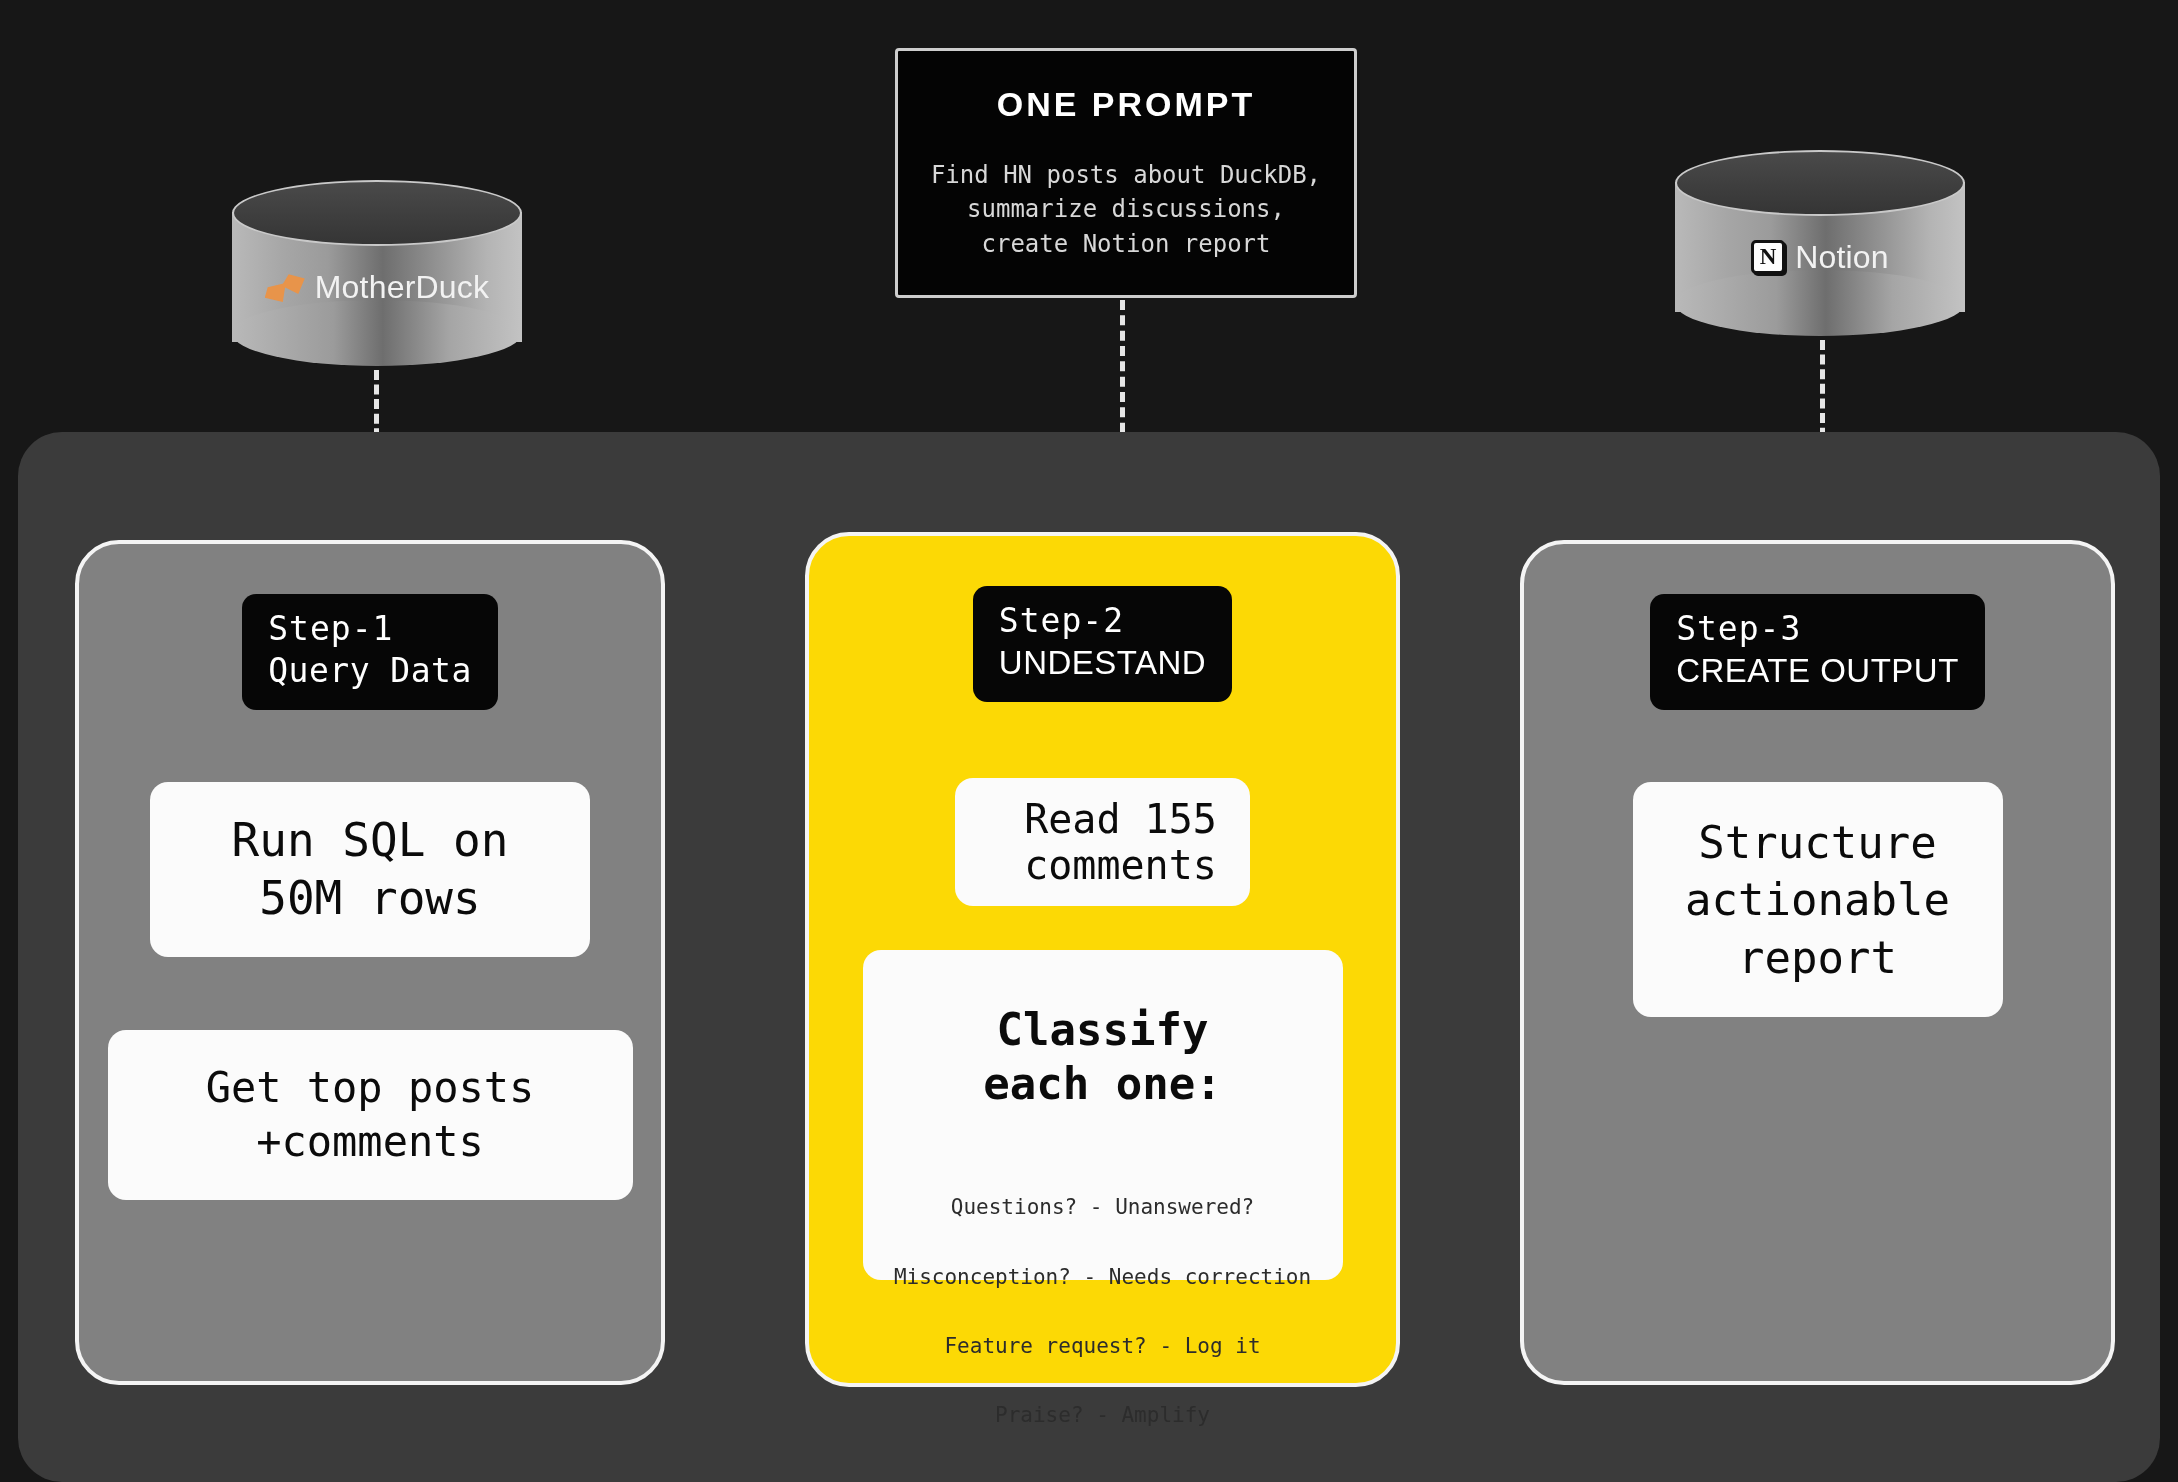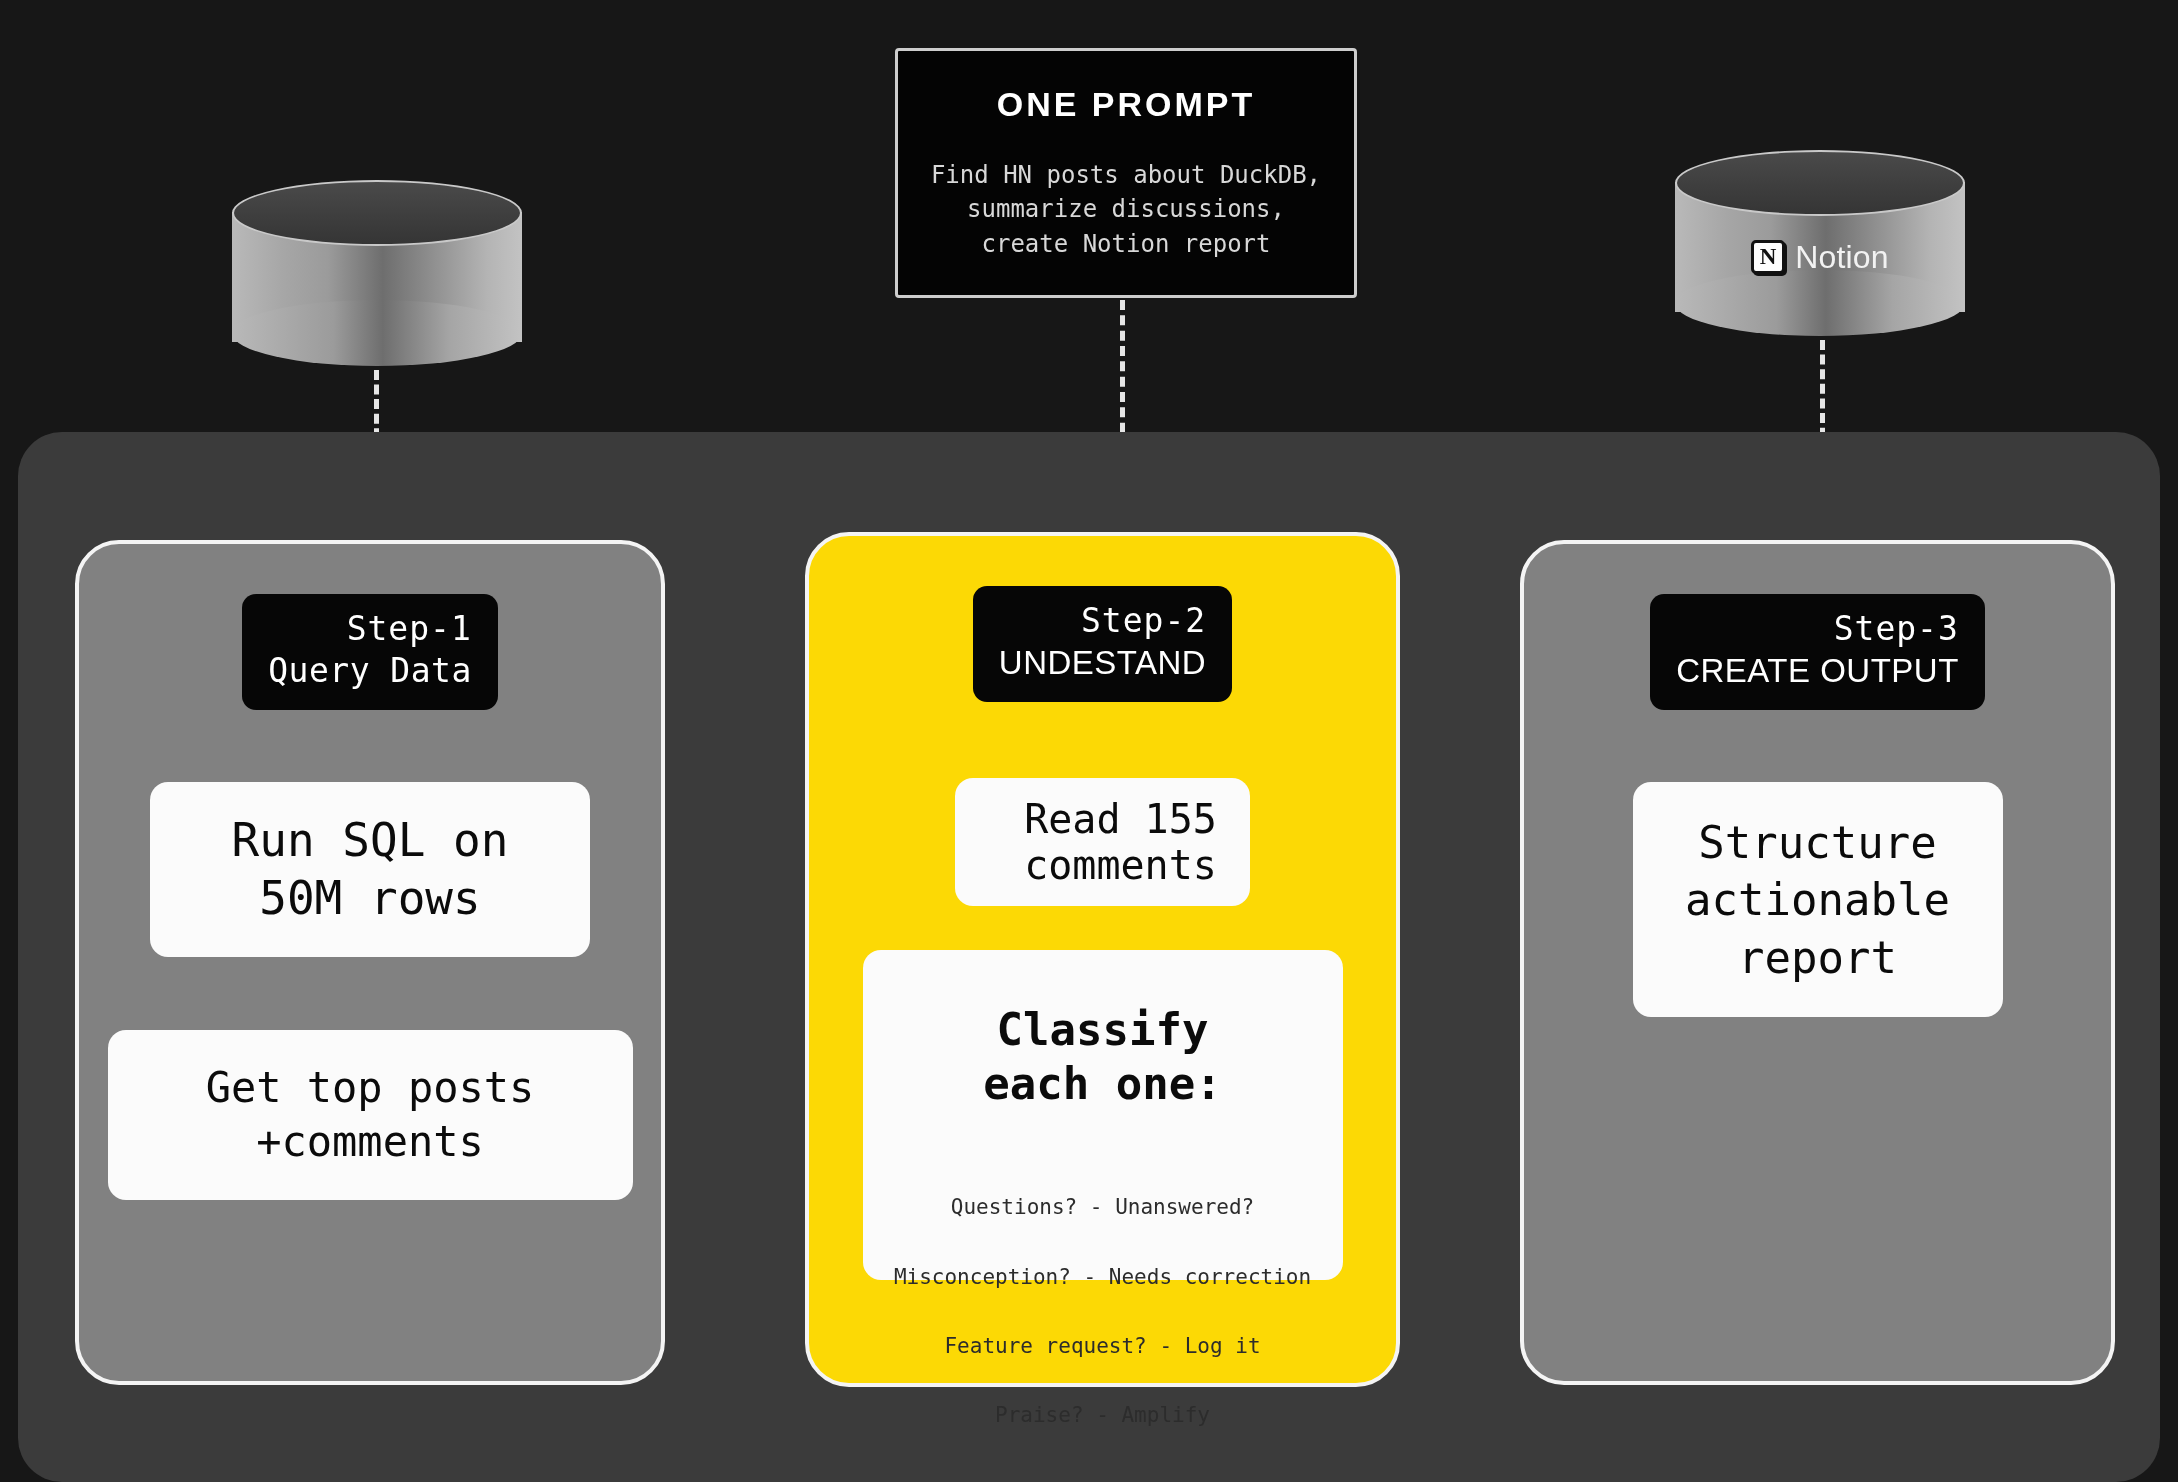--- a/index.html
+++ b/index.html
@@ -83,21 +83,21 @@
     position:absolute;border:4px solid #f4f4f4;border-radius:44px;box-sizing:border-box;
     display:flex;flex-direction:column;align-items:center;
   }
   .col.gray{background:#818181;}
   .col.yellow{background:#fcd905;}
   #col-1{left:75px;top:540px;width:590px;height:845px;}
   #col-2{left:805px;top:532px;width:595px;height:855px;}
   #col-3{left:1520px;top:540px;width:595px;height:845px;}
 
   .badge{
-    background:#060606;border-radius:14px;color:#fff;text-align:right;
+    background:#060606;border-radius:14px;color:#fff;text-align:left;
     padding:14px 26px 18px;margin-top:50px;line-height:1.28;
   }
   .badge .b1{font-size:33px;letter-spacing:1px;display:block;}
   .badge .b2{font-family:"Liberation Sans",sans-serif;font-size:33px;display:block;letter-spacing:.5px;}
   #badge-1 .b2{font-family:"DejaVu Sans Mono",monospace;}
 
   .note{
     background:#fbfbfb;border-radius:18px;color:#0b0b0b;text-align:center;
     box-sizing:border-box;display:flex;align-items:center;justify-content:center;
     white-space:pre-line;
@@ -124,20 +124,27 @@
 </style>
 </head>
 <body>
 
 <div class="top-layer">
 
   <div class="cyl" id="cyl-md">
     <div class="body"></div>
     <div class="bottom"></div>
     <div class="top"></div>
+    <div class="label">
+      <span class="md-logo">
+          <i class="a"></i>
+          <i class="b"></i>
+        </span>
+      <span>MotherDuck</span>
+    </div>
   </div>
 
   <div class="cyl" id="cyl-nt">
     <div class="body"></div>
     <div class="bottom"></div>
     <div class="top"></div>
     <div class="label">
       <span class="nt-logo">N</span>
       <span>Notion</span>
     </div>

